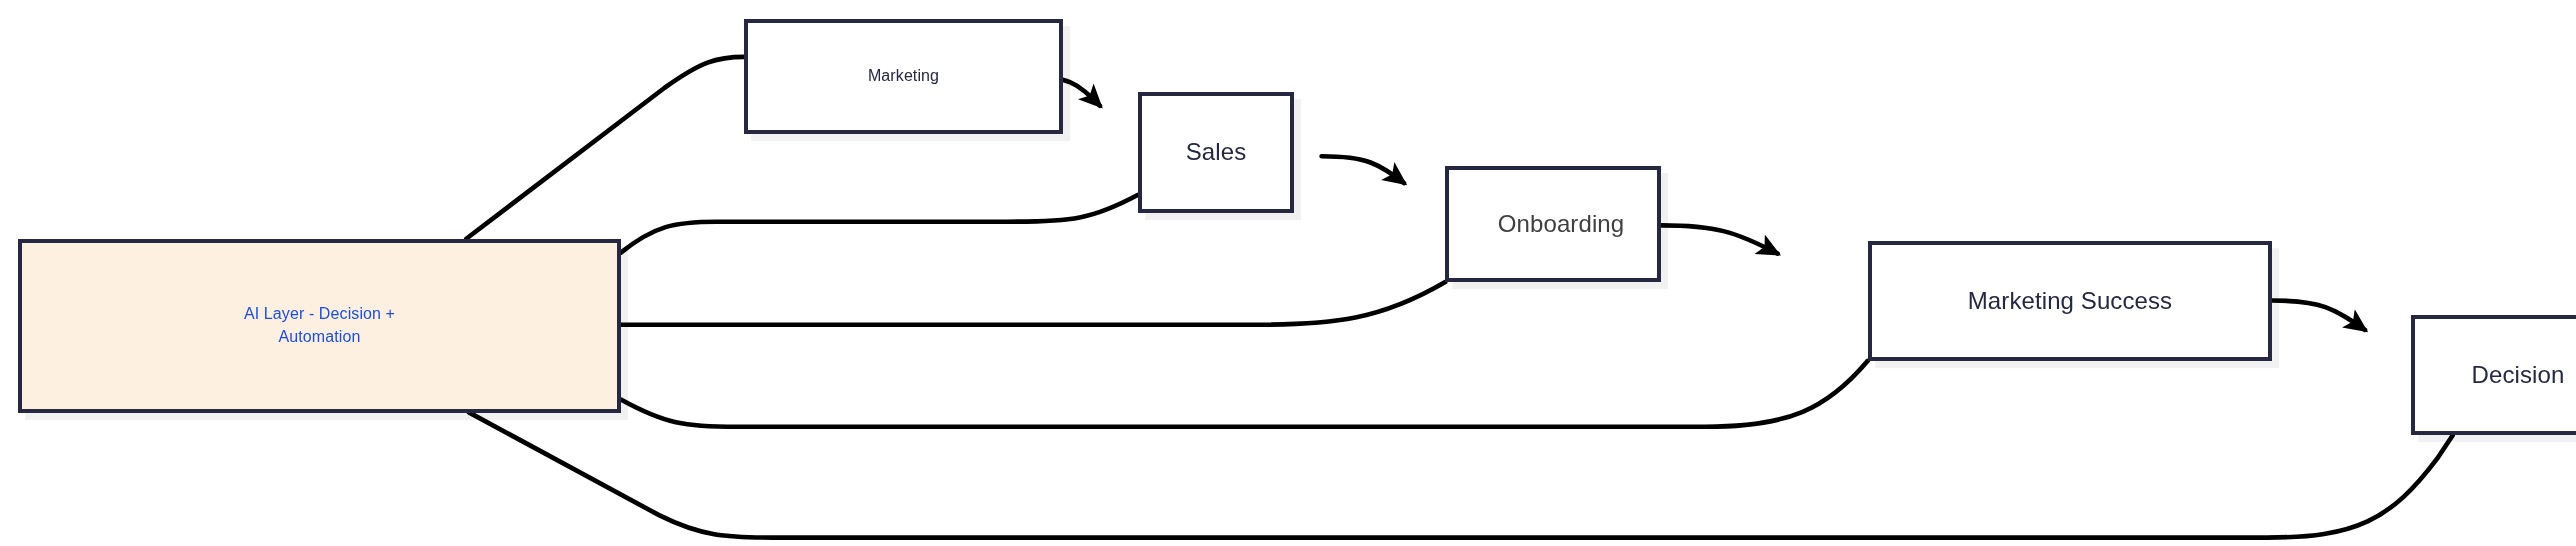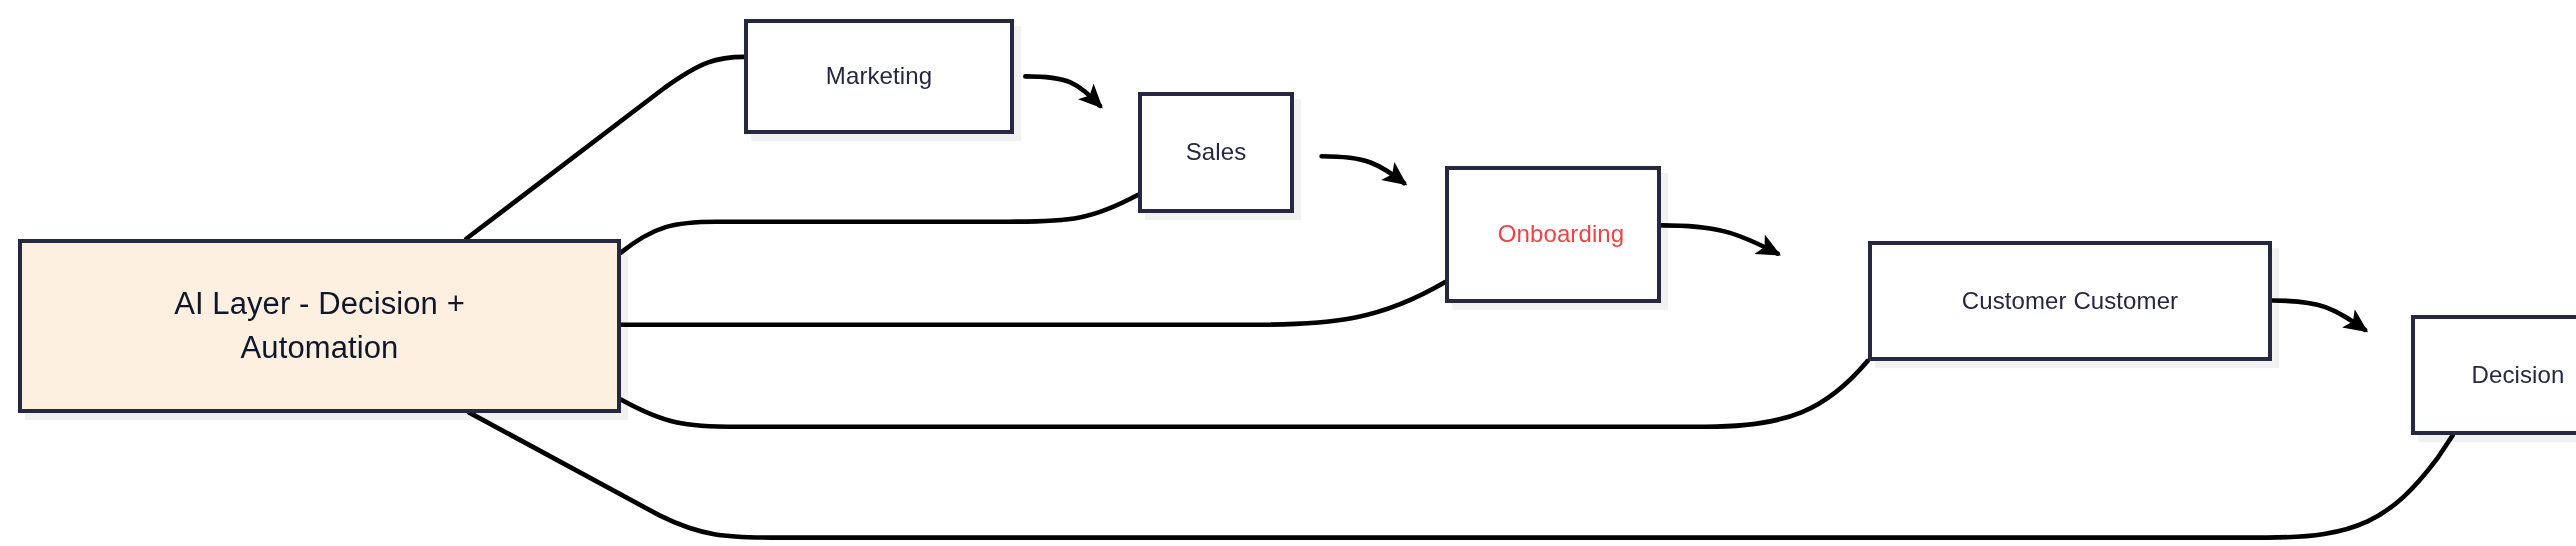--- a/index.html
+++ b/index.html
@@ -69,39 +69,39 @@
         <path d="M 1205 490 C 1270 438 1310 430 1390 430 L 1955 430 C 2080 430 2120 425 2208 378" fill="none" stroke="#000000" stroke-width="9" stroke-linecap="round" stroke-linejoin="round"></path>
         <path d="M 2565 303 C 2655 303 2675 318 2725 355" fill="none" stroke="#000000" stroke-width="9" stroke-linecap="round" stroke-linejoin="round" marker-end="url(#arrow-head)"></path>
         <path d="M 1205 630 L 2430 630 C 2590 630 2680 620 2805 547" fill="none" stroke="#000000" stroke-width="9" stroke-linecap="round" stroke-linejoin="round"></path>
         <path d="M 3225 437 C 3330 437 3370 450 3450 492" fill="none" stroke="#000000" stroke-width="9" stroke-linecap="round" stroke-linejoin="round" marker-end="url(#arrow-head)"></path>
         <path d="M 1205 775 C 1290 822 1330 828 1430 828 L 3310 828 C 3470 828 3545 795 3625 700" fill="none" stroke="#000000" stroke-width="9" stroke-linecap="round" stroke-linejoin="round"></path>
         <path d="M 4410 583 C 4505 583 4530 598 4590 640" fill="none" stroke="#000000" stroke-width="9" stroke-linecap="round" stroke-linejoin="round" marker-end="url(#arrow-head)"></path>
         <path d="M 910 800 L 1280 1000 C 1360 1040 1410 1043 1500 1043 L 4400 1043 C 4570 1043 4640 1010 4730 890 L 4760 845" fill="none" stroke="#000000" stroke-width="9" stroke-linecap="round" stroke-linejoin="round"></path>
       </g>
   </svg>
 
-  <div class="flow-node accent" style="left: 18px; top: 239px; width: 603px; height: 174px; background: rgb(253, 240, 225); font-size: 31px; border-color: rgb(38, 39, 64); color: #0f172a;">
+  <div class="flow-node accent" style="left: 18px; top: 239px; width: 603px; height: 174px; background: rgb(253, 240, 225); font-size: 16px; border-color: rgb(38, 39, 64); color: #1d4ed8;">
     <span class="node-label">AI Layer - Decision +
 Automation</span>
   </div>
 
-  <div class="flow-node" style="left: 744px; top: 19px; width: 270px; height: 115px; background: rgb(255, 255, 255); font-size: 24px; border-color: rgb(38, 39, 64); color: rgb(38, 39, 64);">
+  <div class="flow-node" style="left: 744px; top: 19px; width: 319px; height: 115px; background: rgb(255, 255, 255); font-size: 16px; border-color: rgb(38, 39, 64); color: rgb(38, 39, 64);">
     <span class="node-label">Marketing</span>
   </div>
 
   <div class="flow-node" style="left: 1138px; top: 92px; width: 156px; height: 121px; background: rgb(255, 255, 255); font-size: 24px; border-color: rgb(38, 39, 64); color: rgb(38, 39, 64);">
     <span class="node-label">Sales</span>
   </div>
 
-  <div class="flow-node" style="left: 1445px; top: 166px; width: 216px; height: 137px; background: rgb(255, 255, 255); font-size: 24px; border-color: rgb(38, 39, 64); color: #ef4444; padding-left: 16px;">
+  <div class="flow-node" style="left: 1445px; top: 166px; width: 216px; height: 116px; background: rgb(255, 255, 255); font-size: 24px; border-color: rgb(38, 39, 64); color: #404040; padding-left: 16px;">
     <span class="node-label">Onboarding</span>
   </div>
 
   <div class="flow-node" style="left: 1868px; top: 241px; width: 404px; height: 120px; background: rgb(255, 255, 255); font-size: 24px; border-color: rgb(38, 39, 64); color: rgb(38, 39, 64);">
-    <span class="node-label">Customer Customer</span>
+    <span class="node-label">Marketing Success</span>
   </div>
 
   <div class="flow-node" style="left: 2411px; top: 315px; width: 214px; height: 120px; background: rgb(255, 255, 255); font-size: 24px; border-color: rgb(38, 39, 64); color: rgb(38, 39, 64);">
     <span class="node-label">Decision</span>
   </div>
 
 </div>
 
 
 </body></html>

